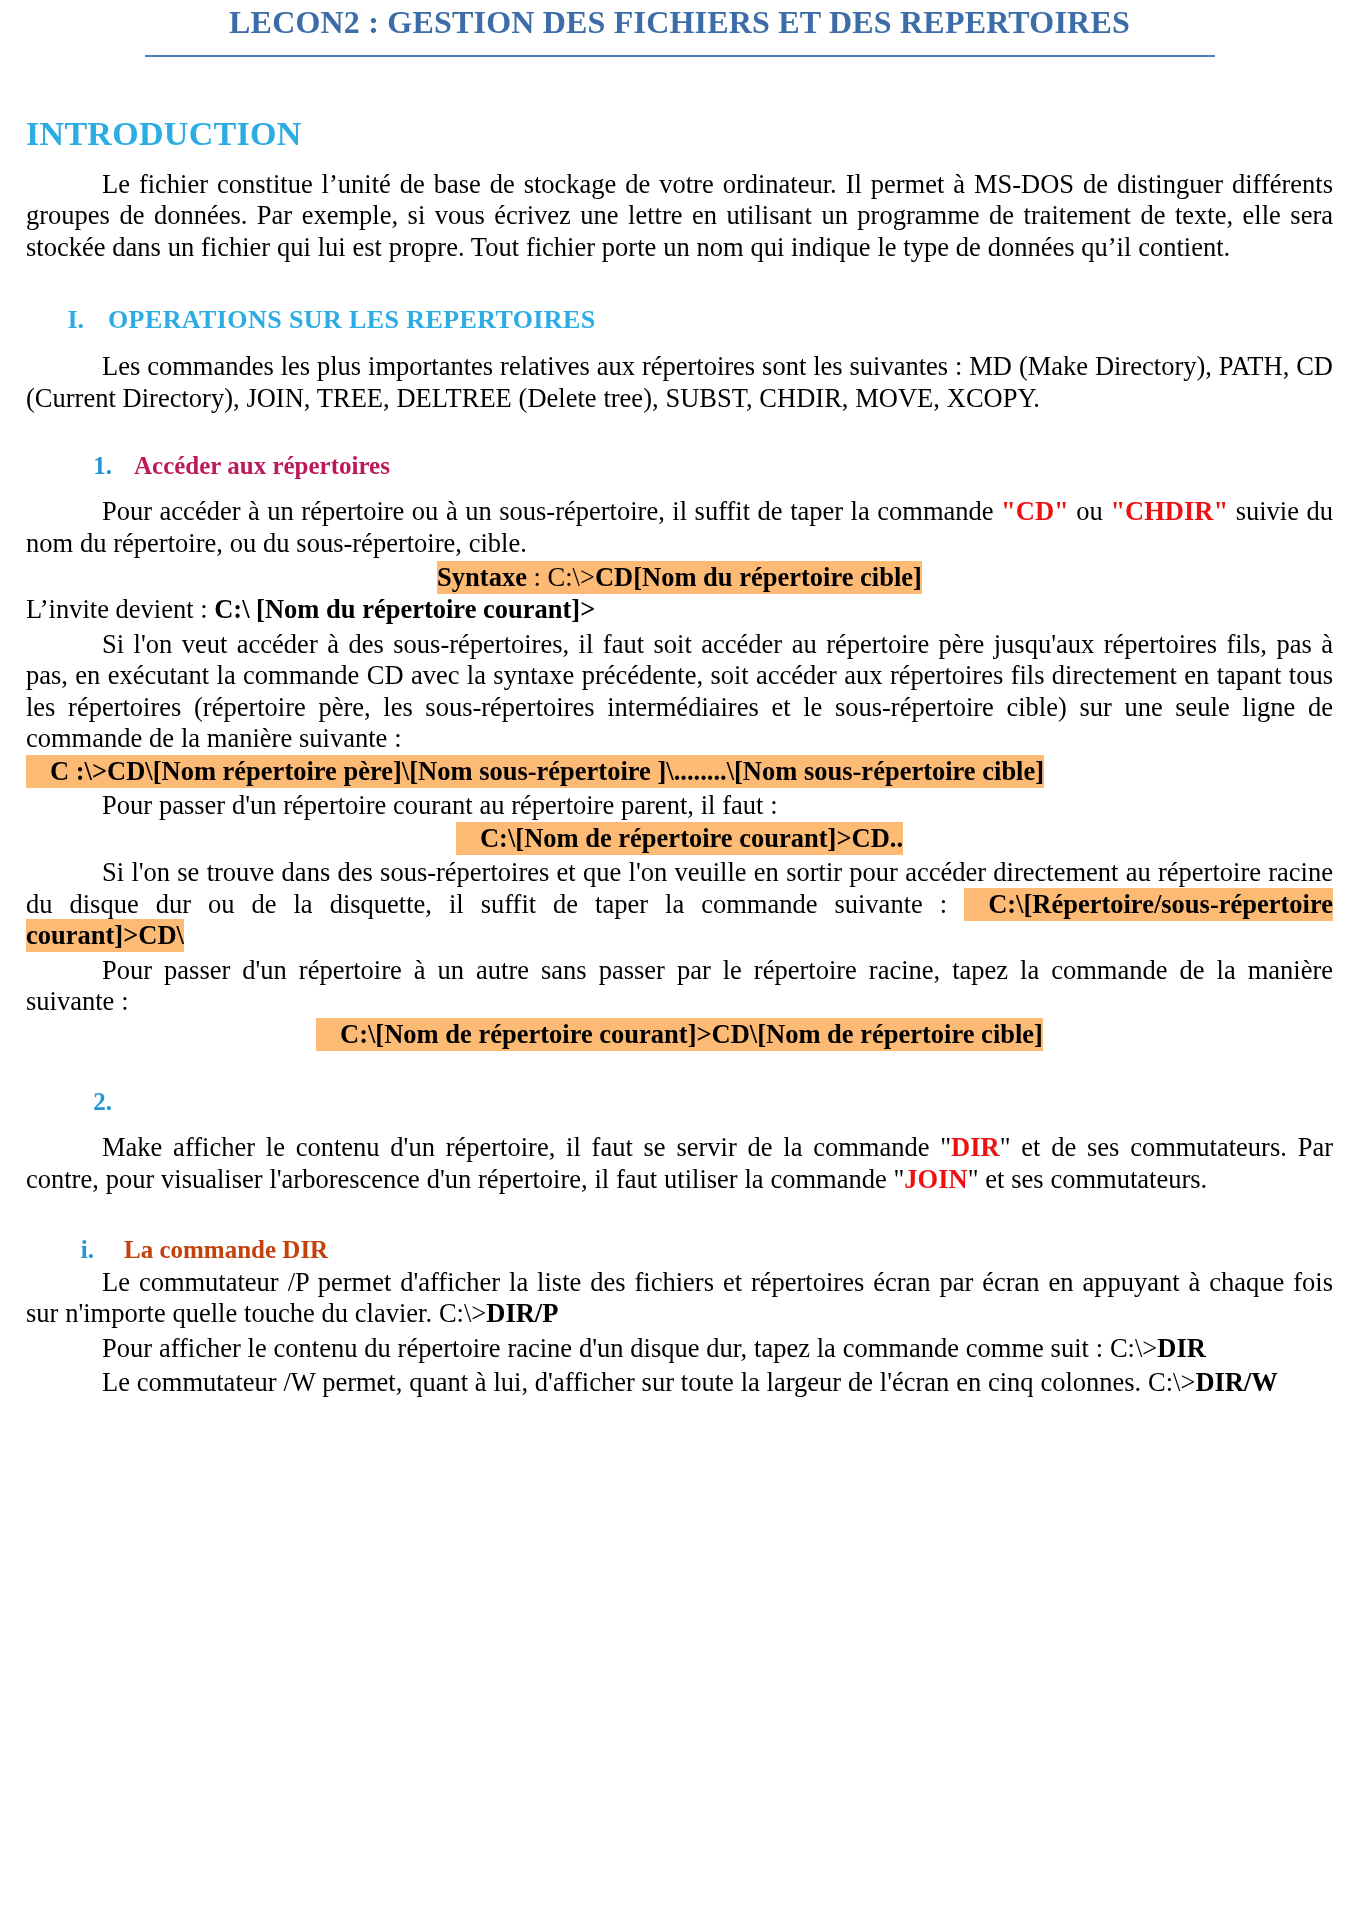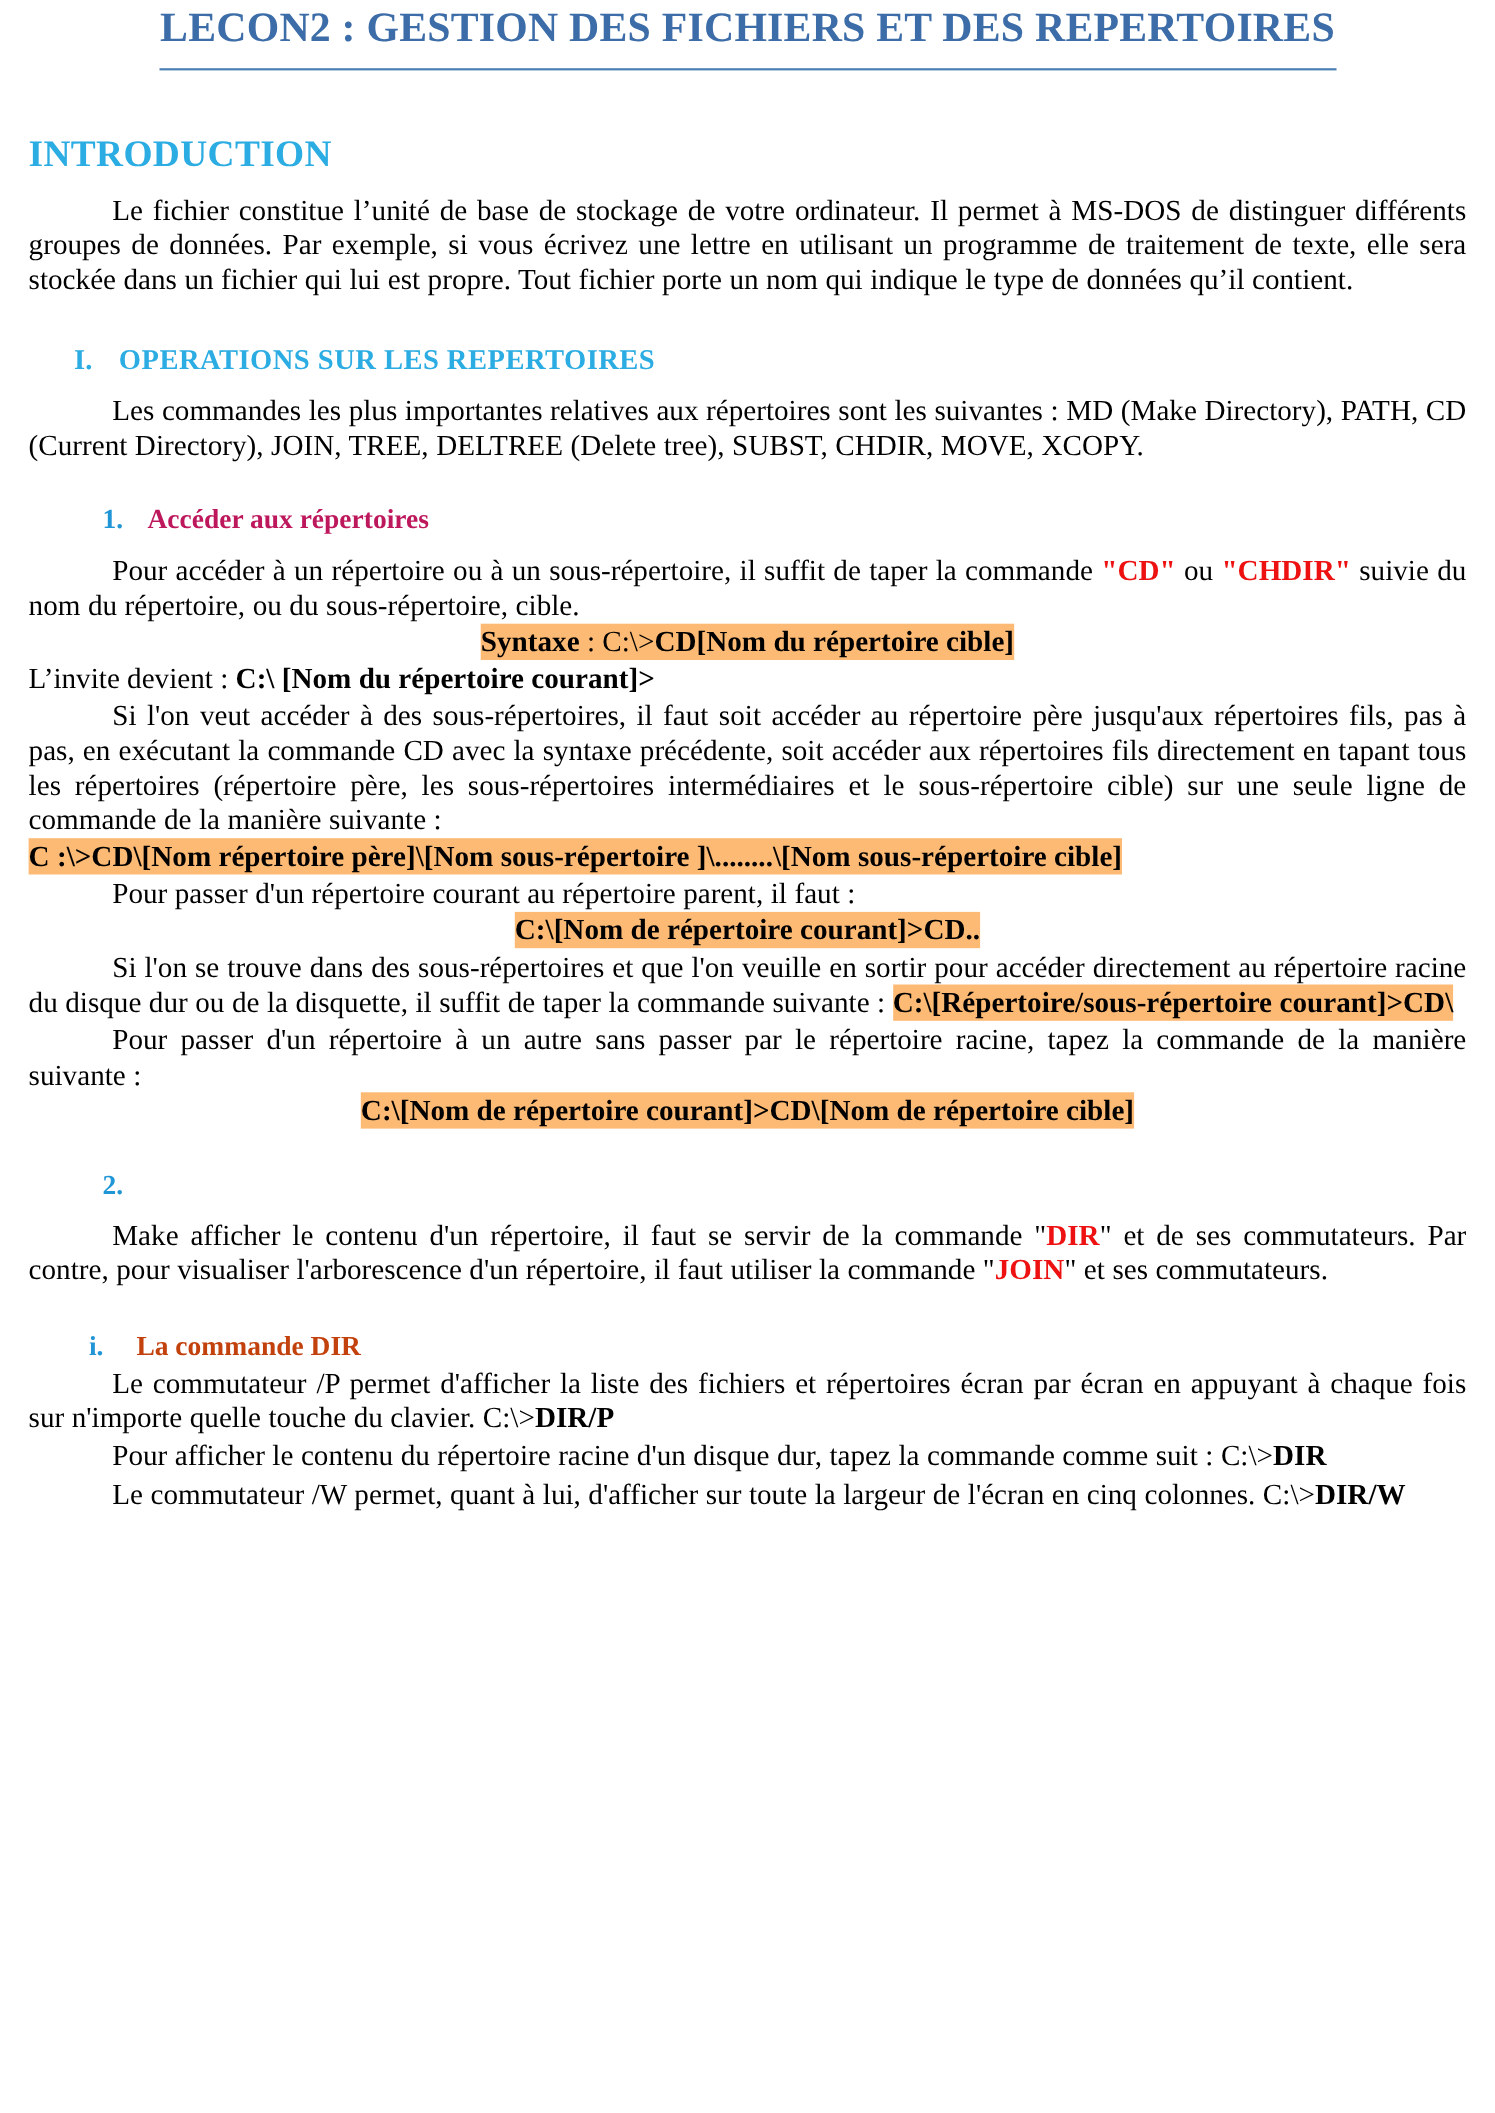--- a/index.html
+++ b/index.html
@@ -25,21 +25,21 @@
   }
 
   
   .doc-title-wrap {
     padding-top: 4px;
     text-align: center;
   }
   .doc-title {
     font-family: "Liberation Serif", "DejaVu Serif", serif;
     font-weight: bold;
-    font-size: 38px;
+    font-size: 32px;
     letter-spacing: 0.2px;
     color: #3d6da8;
     display: block;
     line-height: 1.15;
   }
   .title-rule {
     width: 1070px;
     height: 2px;
     background: #4a7fb5;
     margin: 14px auto 0 auto;
@@ -147,20 +147,21 @@
     text-align: left;
     font-size: 26.5px;
     margin: 2px 0 0 0;
     line-height: 1.19;
   }
   .line-tight { margin-top: 1px; }
 
   .cmdline {
     font-weight: bold;
     font-size: 26.5px;
+    padding-left: 24px;
   }
 
   .tight { margin-top: 2px; }
   .para.t0 { margin-top: 3px; }
 </style>
 </head>
 <body>
 
 <div class="page">
 

